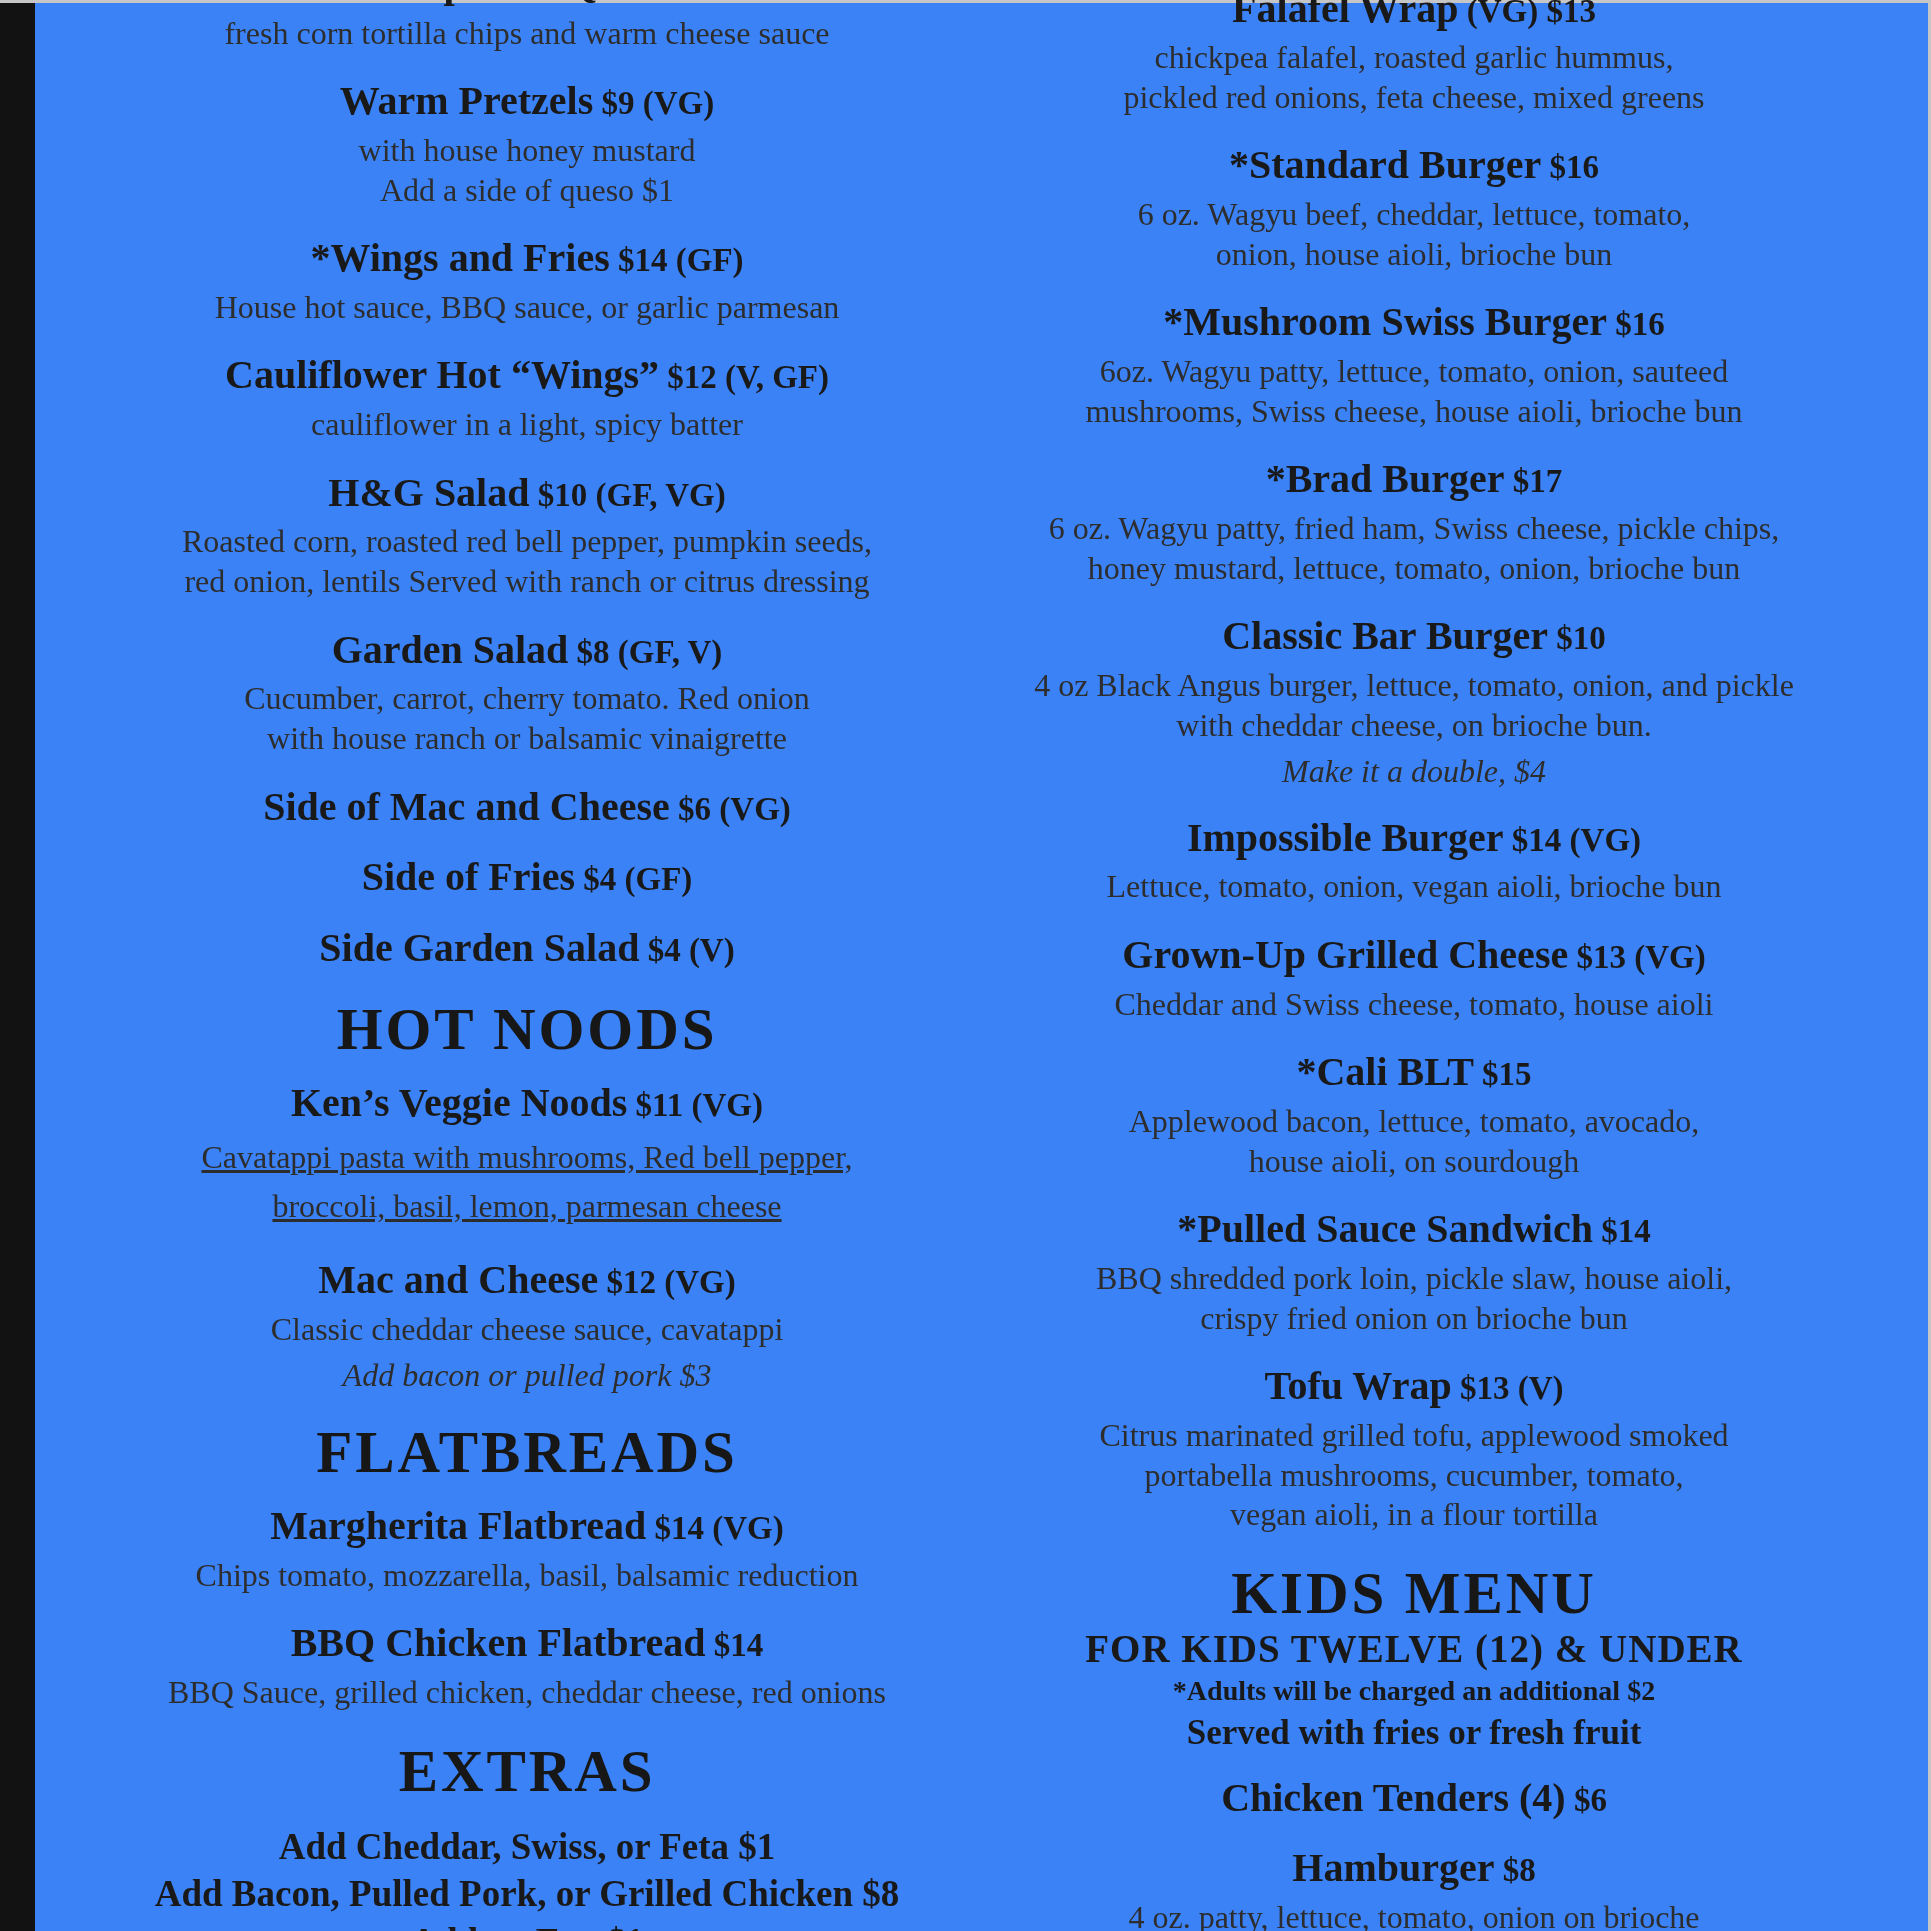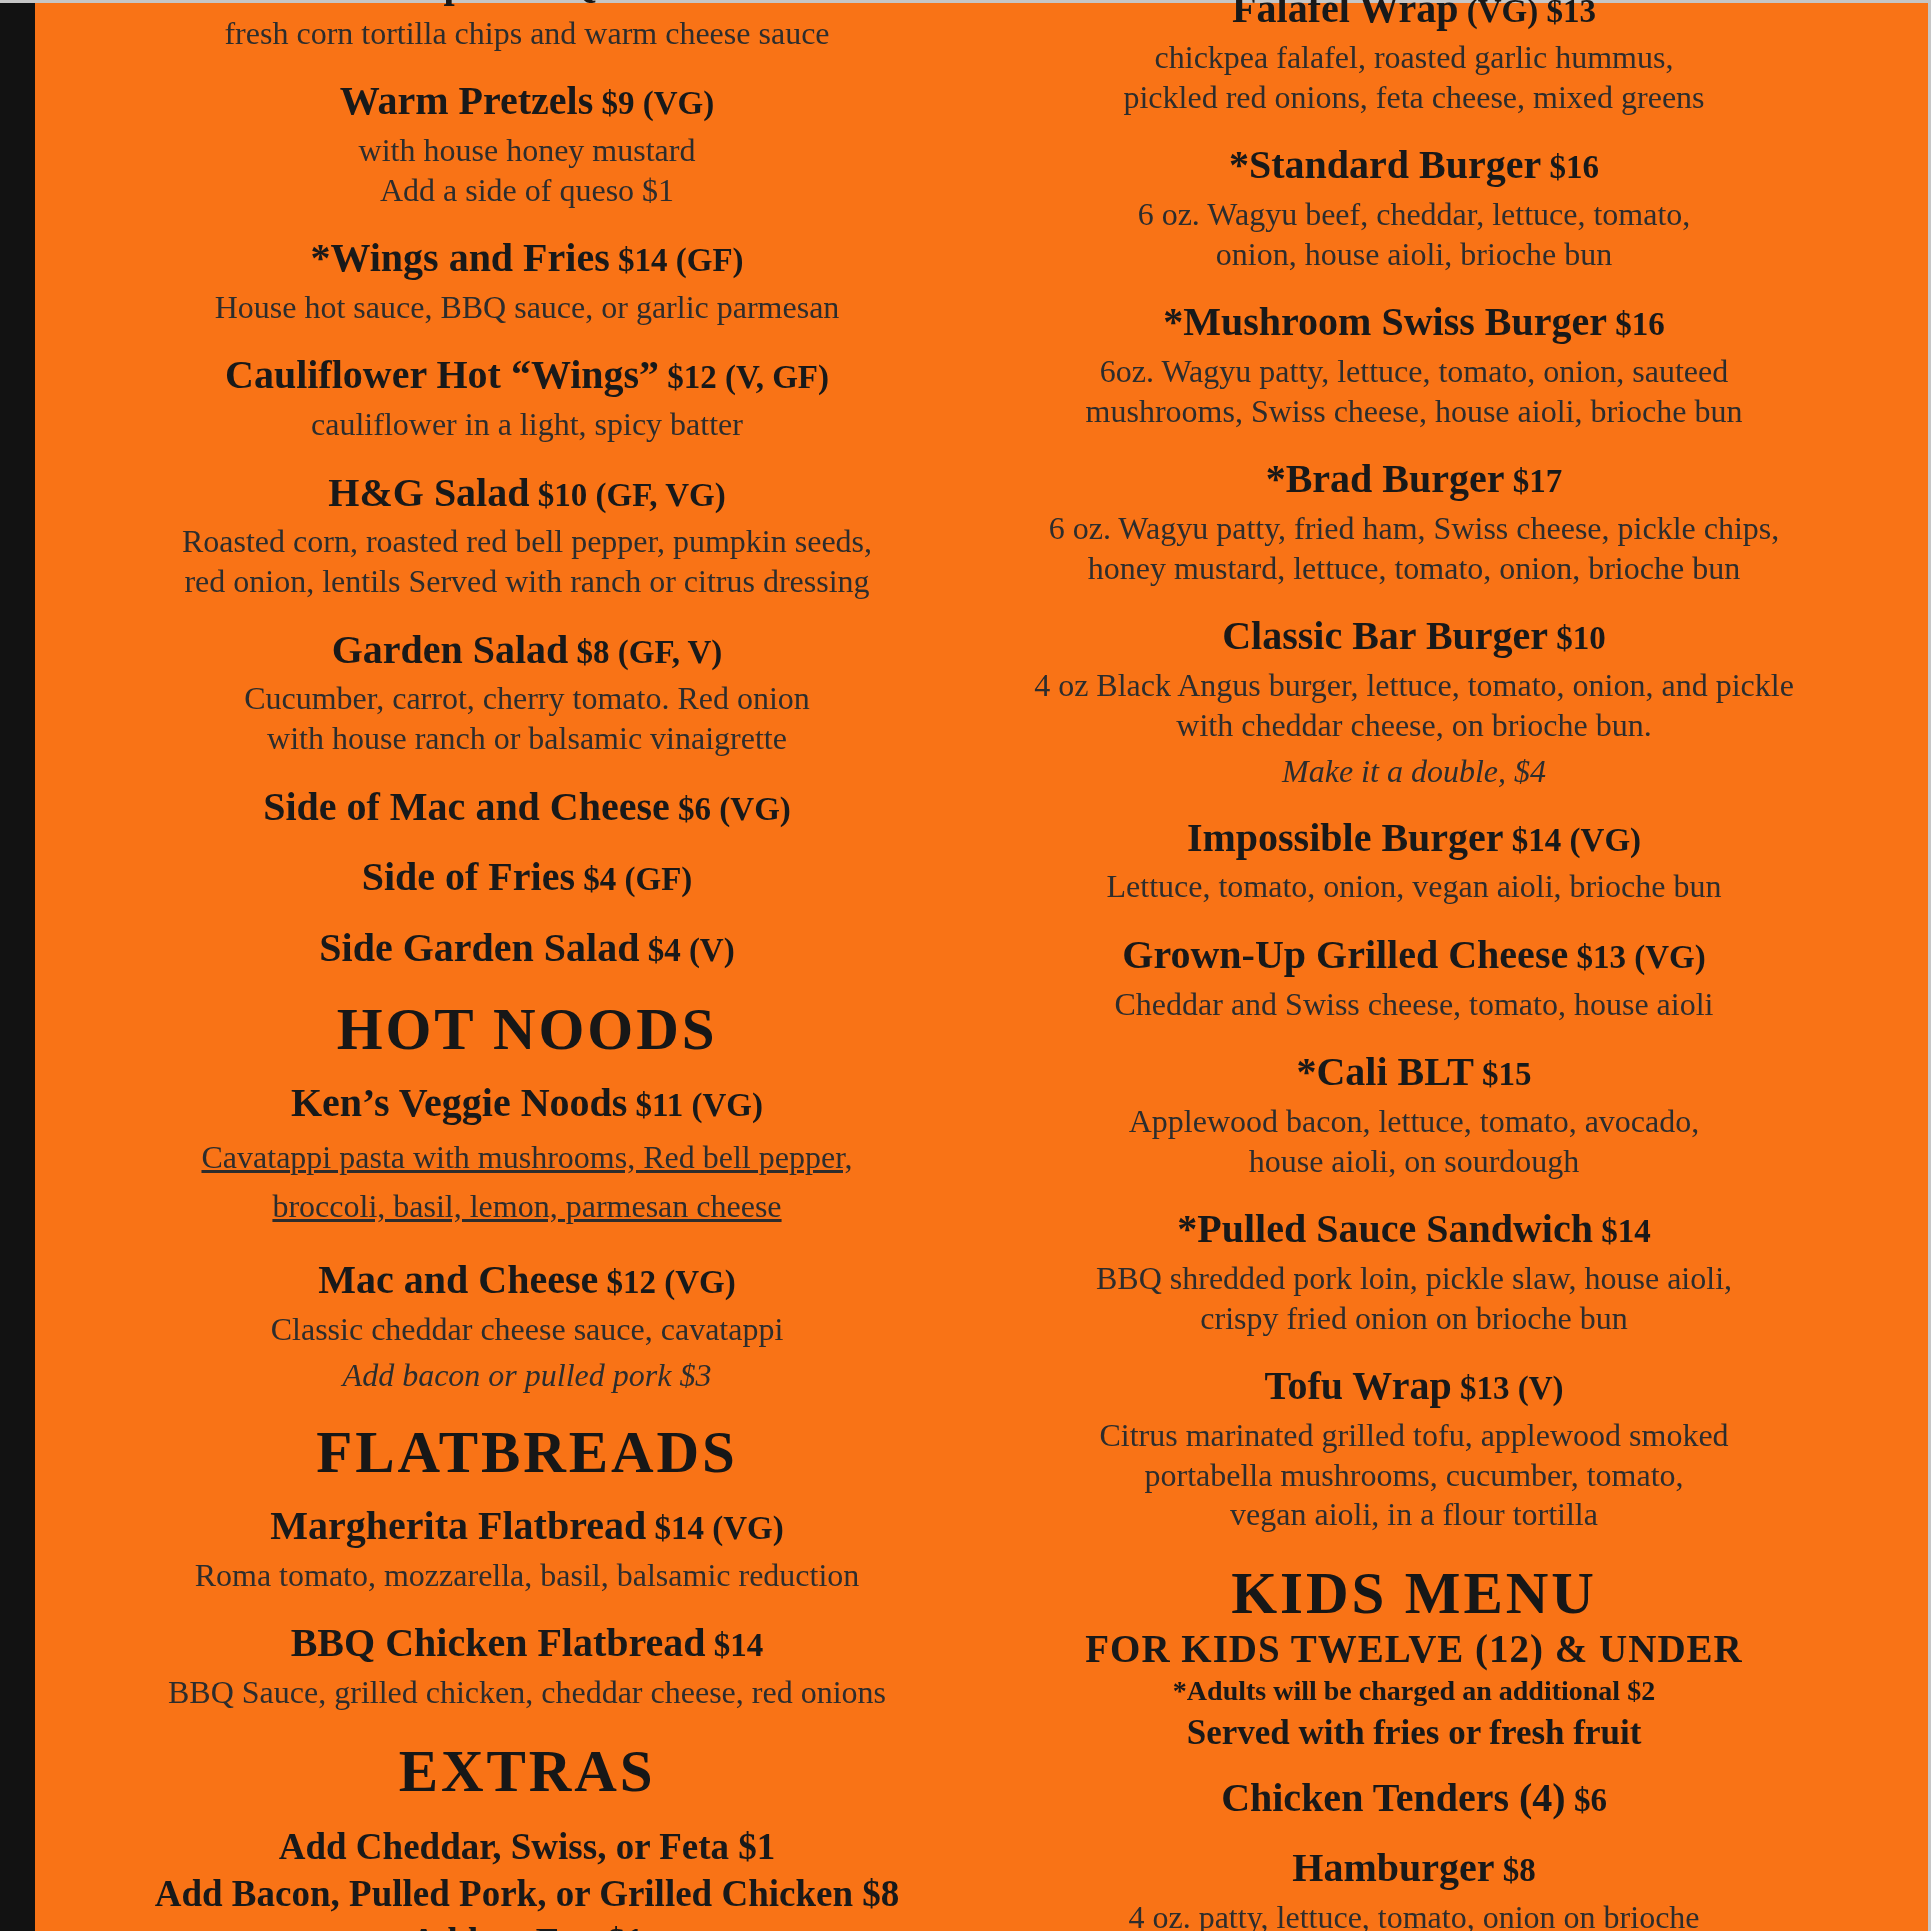--- a/index.html
+++ b/index.html
@@ -1,18 +1,18 @@
 <!DOCTYPE html>
 <html><head>
 <meta charset="utf-8">
 <style>
   html,body { margin:0; padding:0; background:#ffffff; }
   .page {
     position:relative; width:1931px; height:1931px;
-    background:#f97316; overflow:hidden;
+    background:#3b82f6; overflow:hidden;
     font-family:"Liberation Serif", serif;
     color:#1c1c1c;
   }
   .edge-strip {
     position:absolute; left:0; top:0; width:35px; height:1931px;
     background:#121212;
   }
   .top-border { position:absolute; left:0; top:0; width:1931px; height:2.9px; background:#c6c6c6; }
   .right-border { position:absolute; right:0; top:0; width:2.9px; height:1931px; background:#c6c6c6; }
 
@@ -111,21 +111,21 @@
       <div class="menu-item">
         <div class="item-title"><span class="item-name">Mac and Cheese</span><span class="item-suffix">&nbsp;$12 (VG)</span></div>
         <div class="item-desc">Classic cheddar cheese sauce, cavatappi</div>
         <div class="item-note">Add bacon or pulled pork $3</div>
       </div>
       <div class="menu-section">
         <div class="section-title">FLATBREADS</div>
       </div>
       <div class="menu-item">
         <div class="item-title"><span class="item-name">Margherita Flatbread</span><span class="item-suffix">&nbsp;$14 (VG)</span></div>
-        <div class="item-desc">Roma tomato, mozzarella, basil, balsamic reduction</div>
+        <div class="item-desc">Chips tomato, mozzarella, basil, balsamic reduction</div>
       </div>
       <div class="menu-item">
         <div class="item-title"><span class="item-name">BBQ Chicken Flatbread</span><span class="item-suffix">&nbsp;$14</span></div>
         <div class="item-desc">BBQ Sauce, grilled chicken, cheddar cheese, red onions</div>
       </div>
       <div class="menu-section">
         <div class="section-title">EXTRAS</div>
       </div>
       <div class="bold-line">Add Cheddar, Swiss, or Feta $1</div>
       <div class="bold-line">Add Bacon, Pulled Pork, or Grilled Chicken $8</div>

